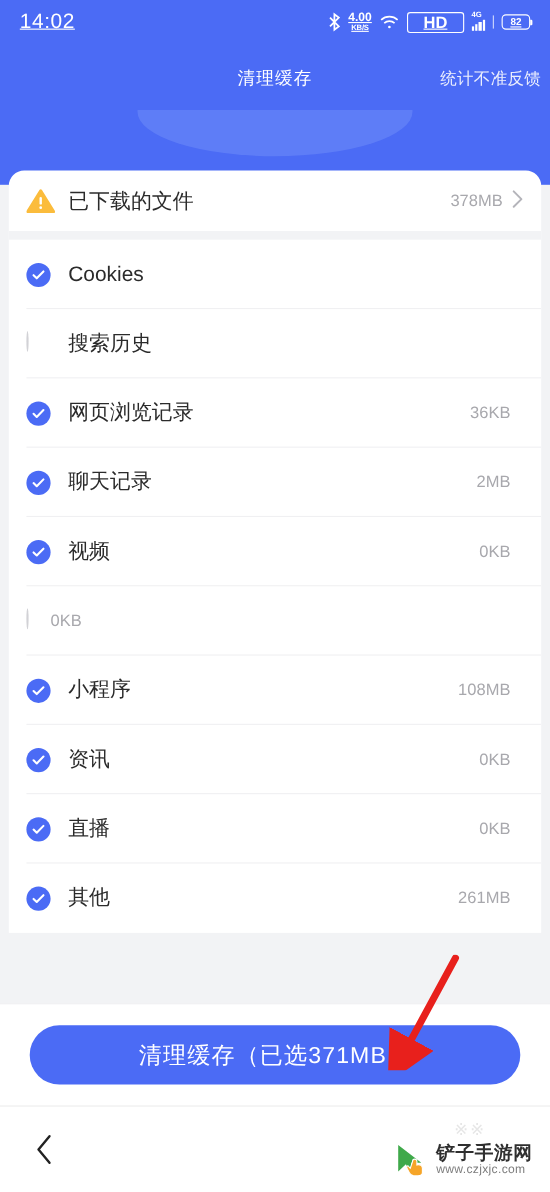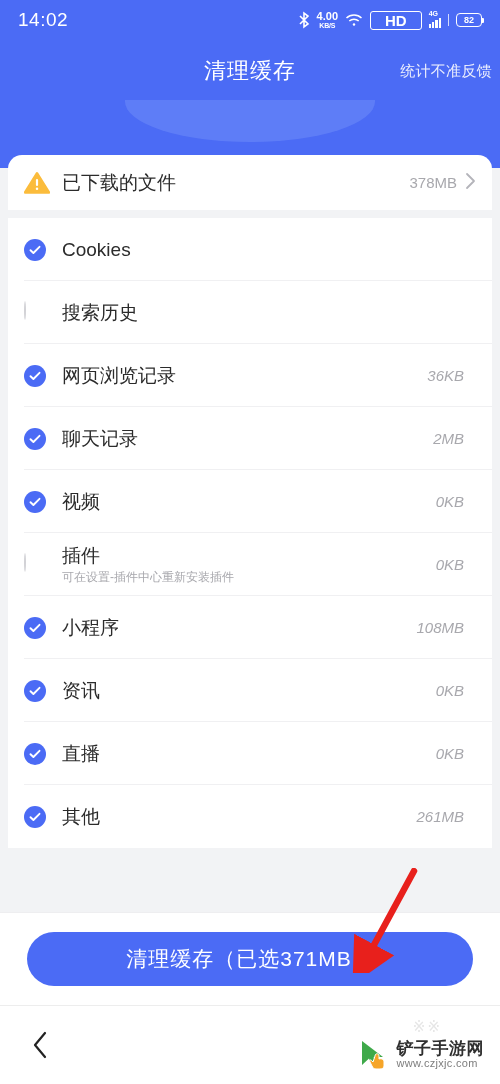--- a/index.html
+++ b/index.html
@@ -14,20 +14,21 @@
   
   .header {
     position:absolute; top:0; left:0; width:500px; height:168px;
     background:#4b6bf5;
   }
   .statusbar {
     position:absolute; top:0; left:0; width:500px; height:40px;
     display:flex; align-items:center; justify-content:space-between;
     padding:0 18px;
     color:#ffffff;
+    text-decoration:underline;
   }
   .clock { font-size:19px; letter-spacing:0.5px; font-weight:400; color:#fff; }
   .status-icons { display:flex; align-items:center; gap:7px; }
   .si { display:flex; align-items:center; color:#fff; }
   .netspeed { display:flex; flex-direction:column; align-items:center; line-height:1; }
   .netspeed .v { font-size:11px; font-weight:700; }
   .netspeed .u { font-size:7px; font-weight:700; letter-spacing:-0.2px; }
   .hd-box {
     border:1.5px solid #fff; border-radius:3px;
     font-size:15px; font-weight:700; padding:1px 14px; line-height:1;
@@ -46,21 +47,21 @@
     content:""; position:absolute; right:-3px; top:4px;
     width:2px; height:5px; background:#fff; border-radius:0 1px 1px 0;
   }
 
   .titlebar {
     position:absolute; top:48px; left:0; width:500px; height:46px;
     display:flex; align-items:center;
   }
   .title {
     position:absolute; left:0; right:0; text-align:center;
-    font-size:22px; color:#fff; font-weight:400; letter-spacing:1px;
+    font-size:16px; color:#fff; font-weight:400; letter-spacing:1px;
   }
   .feedback {
     position:absolute; right:8px;
     font-size:15px; color:#eceffd; letter-spacing:0.3px;
   }
   .arc {
     position:absolute; top:100px; left:50%; transform:translateX(-50%);
     width:250px; height:42px;
     background:#6280f7;
     border-radius:0 0 130px 130px / 0 0 42px 42px;
@@ -99,21 +100,21 @@
     display:flex; align-items:center; justify-content:center;
   }
   .cb-on svg { display:block; }
   .cb-off {
     width:21px; height:21px; border-radius:50%;
     border:1.5px solid #d2d2d6; background:#fff;
   }
   .rtext { margin-left:16px; flex:1; display:flex; flex-direction:column; justify-content:center; }
   .rtext .name { font-size:19px; color:#2b2b2b; line-height:1.25; }
   .rtext .sub { font-size:12px; color:#a8a8ad; margin-top:2px; line-height:1.2; }
-  .rsize { font-size:15px; color:#a8a8ad; padding-right:12px;font-style:italic; }
+  .rsize { font-size:15px; color:#a8a8ad; padding-right:12px; }
 
   
   .btnbar {
     position:absolute; left:0; bottom:79px; width:500px; height:93px;
     background:#fff; border-top:1px solid #eeeef0;
     display:flex; align-items:center; justify-content:center;
   }
   .cta {
     width:446px; height:54px; border-radius:27px;
     background:#4b6bf5; color:#fff; border:none;
@@ -280,24 +281,20 @@
               </svg>
             </span>
           </span>
           <span class="rtext">
             <span class="name">视频</span>
           </span>
           <span class="rsize">0KB</span>
         </div>
         <div class="row">
           <span class="cb"><span class="cb-off"></span></span>
-          <span class="rtext">
-            <span class="name">插件</span>
-            <span class="sub">可在设置-插件中心重新安装插件</span>
-          </span>
           <span class="rsize">0KB</span>
         </div>
         <div class="row">
           <span class="cb">
             <span class="cb-on">
               <svg width="12" height="10" viewBox="0 0 12 10" fill="none" stroke="#fff" stroke-width="1.9" stroke-linecap="round" stroke-linejoin="round">
                 <path d="M1.5 5.2 L4.4 8 L10.5 1.8"></path>
               </svg>
             </span>
           </span>

